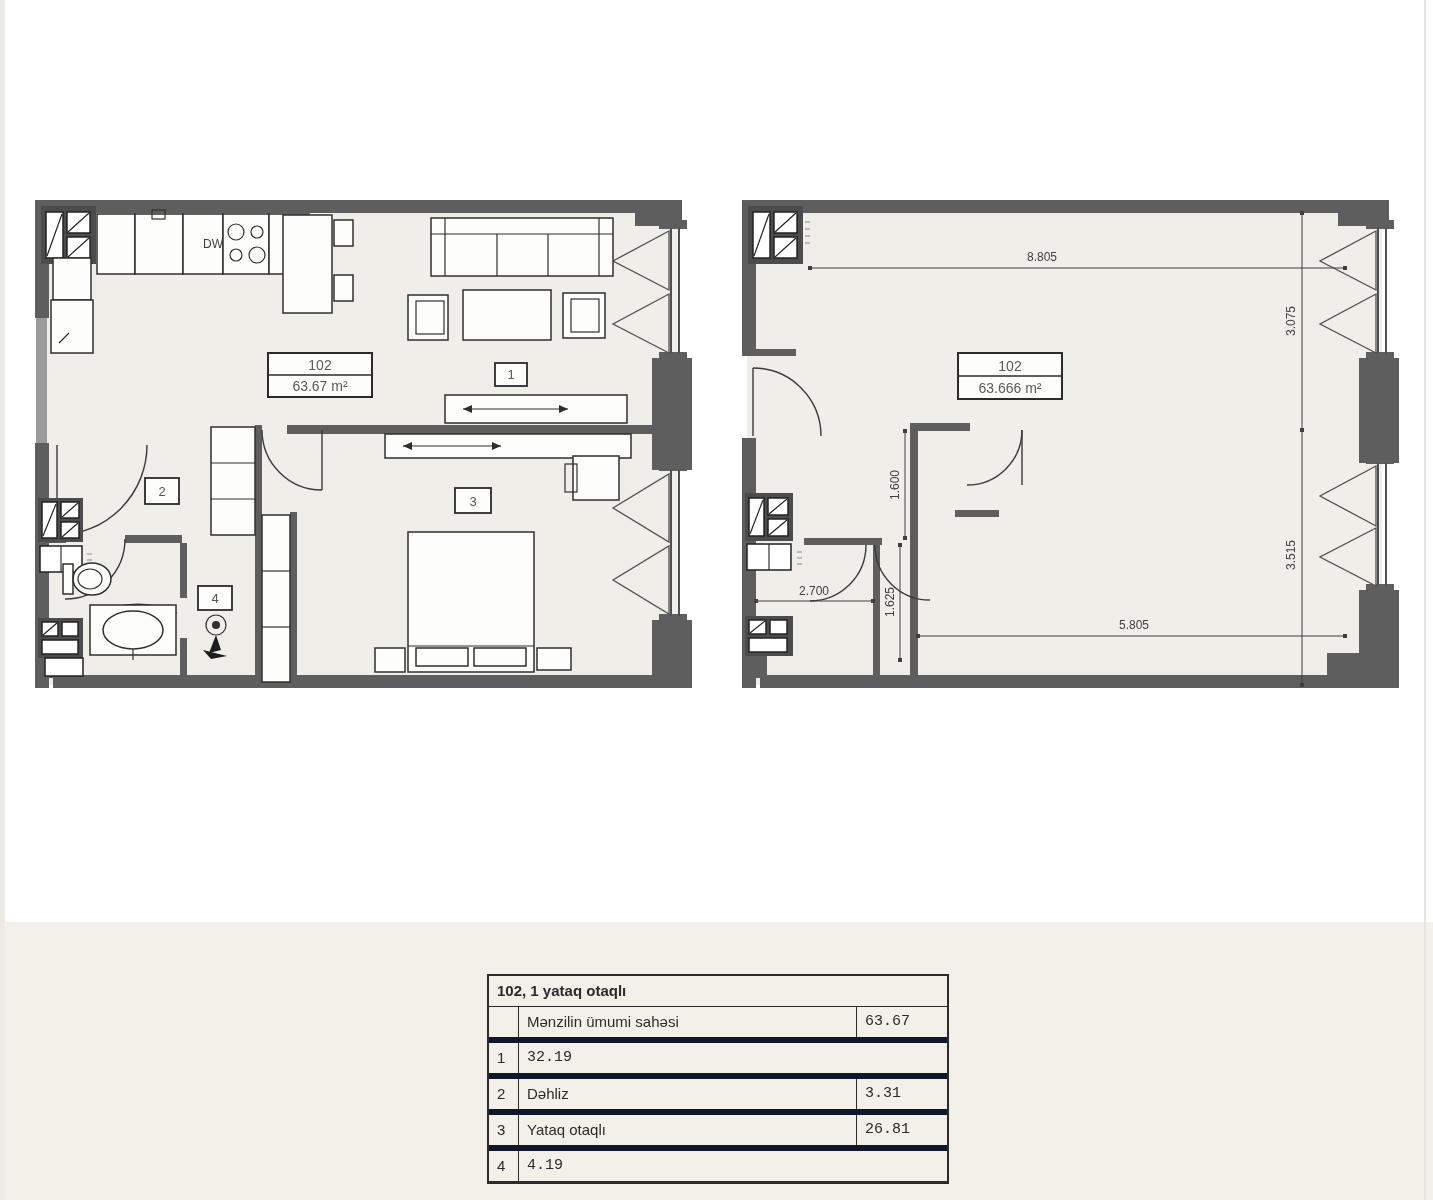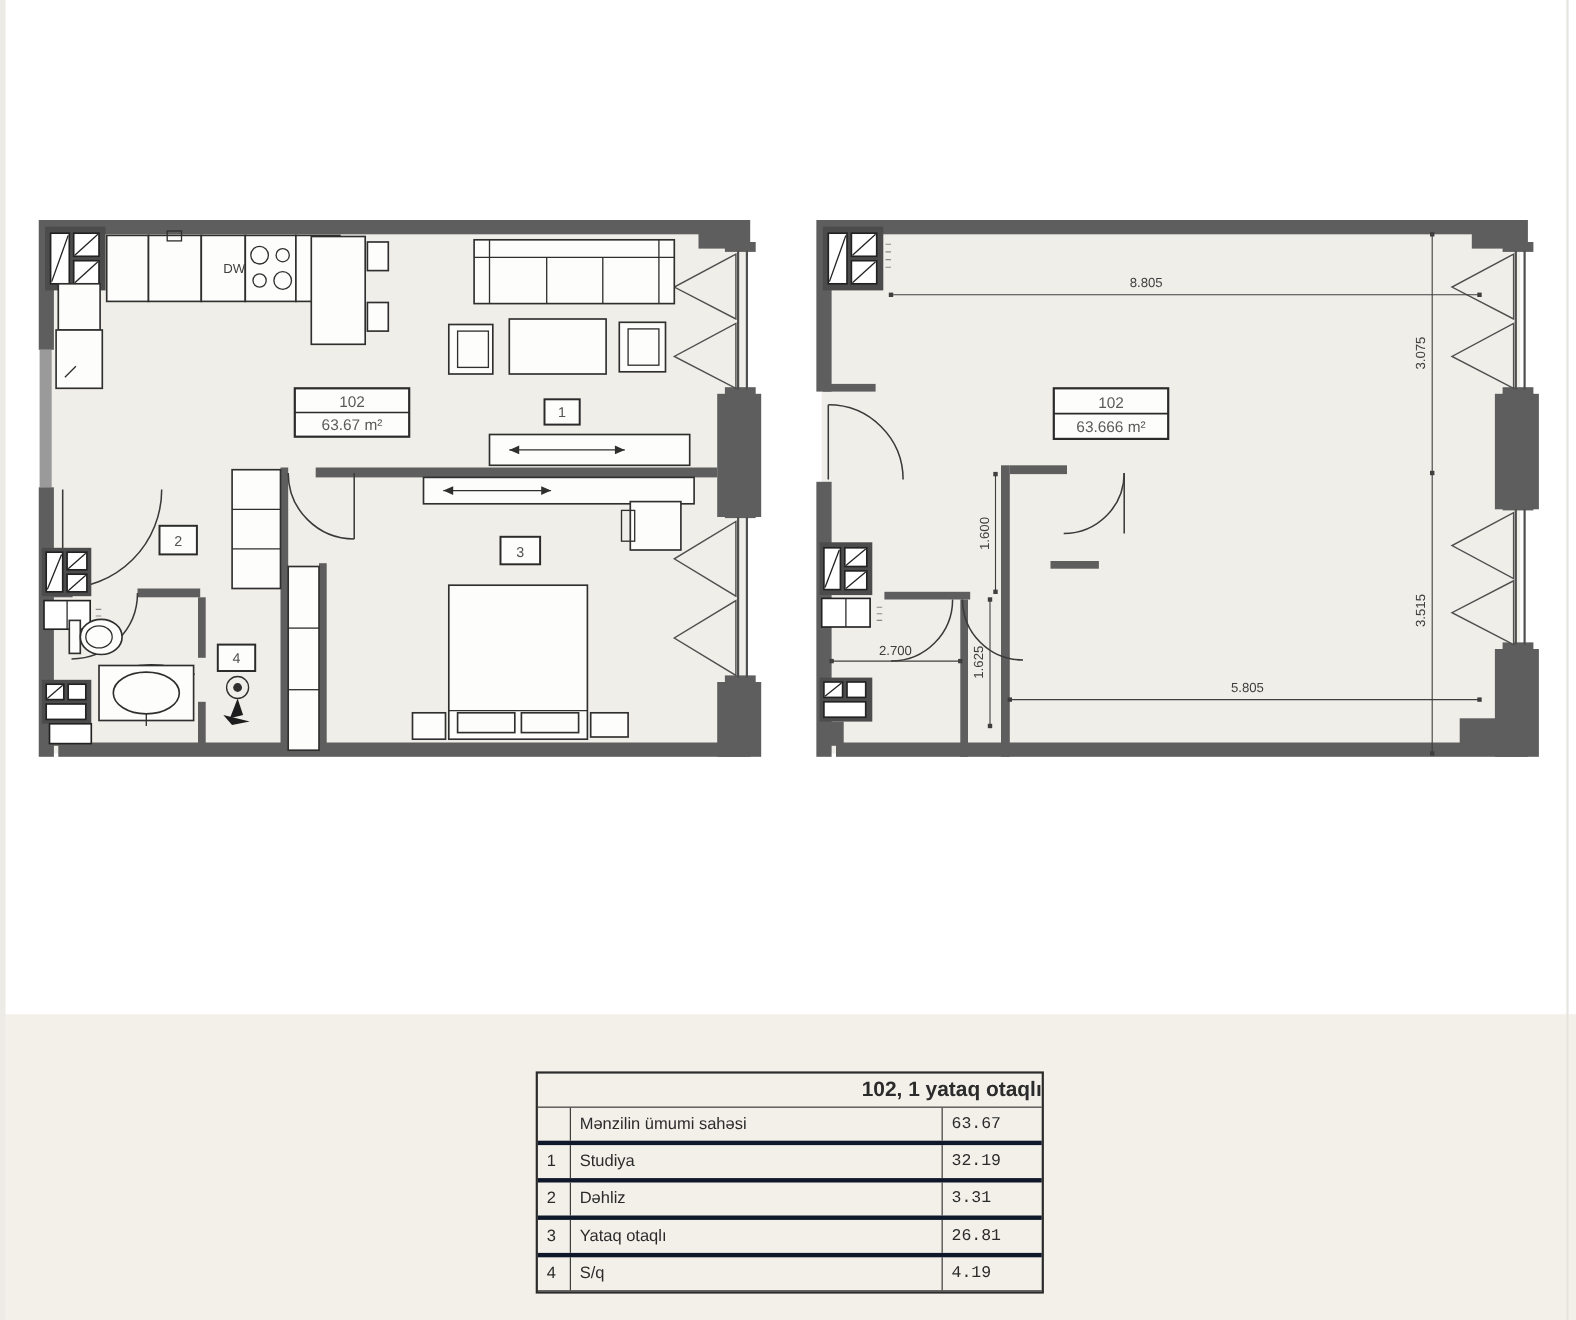--- a/index.html
+++ b/index.html
@@ -12,23 +12,23 @@
   .edge-right{position:absolute;left:1424px;top:0;width:2px;height:1200px;background:#e6e4de;}
   .plan{position:absolute;}
   .plan svg{display:block;}
   
   .area-table{
     position:absolute;left:487px;top:974px;width:458px;
     border:2px solid #2b2b2b;color:#2b2b2b;background:transparent;
   }
   .t-title{
     height:30px;line-height:30px;padding-left:8px;
-    font-size:19px;font-weight:bold;border-bottom:1px solid #2b2b2b;text-align:right;
+    font-size:15px;font-weight:bold;border-bottom:1px solid #2b2b2b;
   }
-  .t-row{display:grid;grid-template-columns:30px 338px 1fr;height:30px;border-bottom:4px solid #0f172a;}
+  .t-row{display:grid;grid-template-columns:30px 338px 1fr;height:30px;border-bottom:6px solid #0f172a;}
   .t-row:last-child{border-bottom:1px solid #2b2b2b;}
   .t-cell{font-size:15px;line-height:30px;padding-left:8px;border-right:1px solid #2b2b2b;overflow:hidden;white-space:nowrap;}
   .t-cell:last-child{border-right:none;font-family:Liberation Mono, monospace;}
   
   .wall{fill:#5e5e5e;}
   .wall-light{fill:#9a9a9a;}
   .floor{fill:#f0eee8;}
   .furn{fill:#fdfdfb;stroke:#2f2f2f;stroke-width:1.5;}
   .furn-thin{fill:none;stroke:#2f2f2f;stroke-width:1.2;}
   .glass{stroke:#4f4f4f;stroke-width:2;fill:none;}
@@ -412,31 +412,29 @@
 <div class="area-table">
   <div class="t-title">102, 1 yataq otaqlı</div>
 
   <div class="t-row">
     <div class="t-cell"></div>
     <div class="t-cell">Mənzilin ümumi sahəsi</div>
     <div class="t-cell">63.67</div>
   </div>
   <div class="t-row">
     <div class="t-cell">1</div>
-    <div class="t-cell">Studiya</div>
     <div class="t-cell">32.19</div>
   </div>
   <div class="t-row">
     <div class="t-cell">2</div>
     <div class="t-cell">Dəhliz</div>
     <div class="t-cell">3.31</div>
   </div>
   <div class="t-row">
     <div class="t-cell">3</div>
     <div class="t-cell">Yataq otaqlı</div>
     <div class="t-cell">26.81</div>
   </div>
   <div class="t-row">
     <div class="t-cell">4</div>
-    <div class="t-cell">S/q</div>
     <div class="t-cell">4.19</div>
   </div>
 </div>
 
 </body></html>

